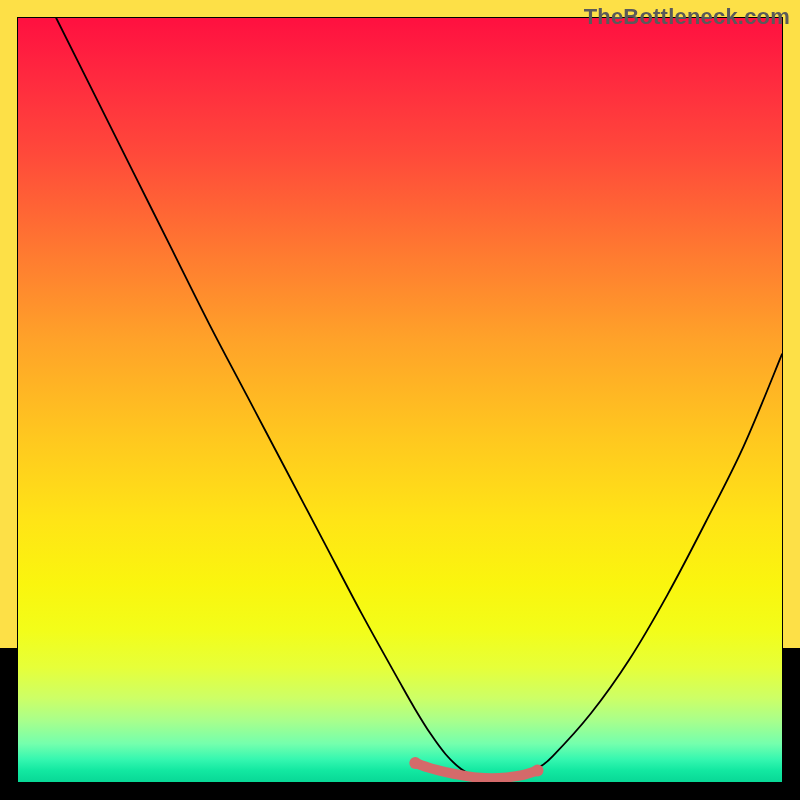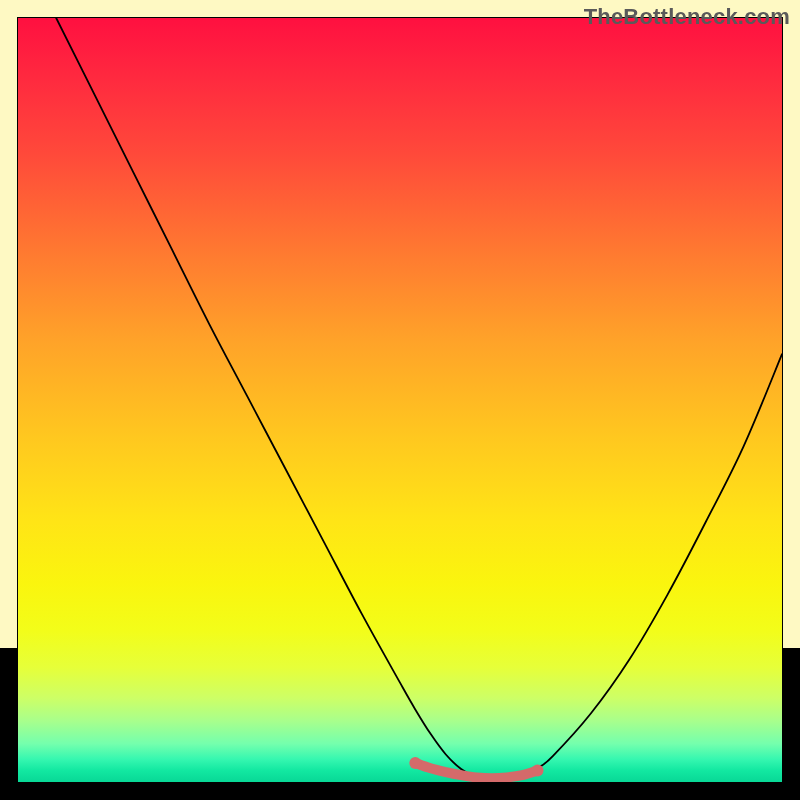--- a/index.html
+++ b/index.html
@@ -8,21 +8,21 @@
     width: 800px;
     height: 800px;
     overflow: hidden;
     background: #000;
     font-family: Arial, Helvetica, sans-serif;
   }
   .frame {
     position: relative;
     width: 800px;
     height: 648px;
-    background: #fef9c3;
+    background: #fde047;
   }
   .watermark {
     position: absolute;
     top: 4px;
     right: 10px;
     color: #5a5a5a;
     font-size: 22px;
     font-weight: 600;
     letter-spacing: 0.2px;
     z-index: 10;

